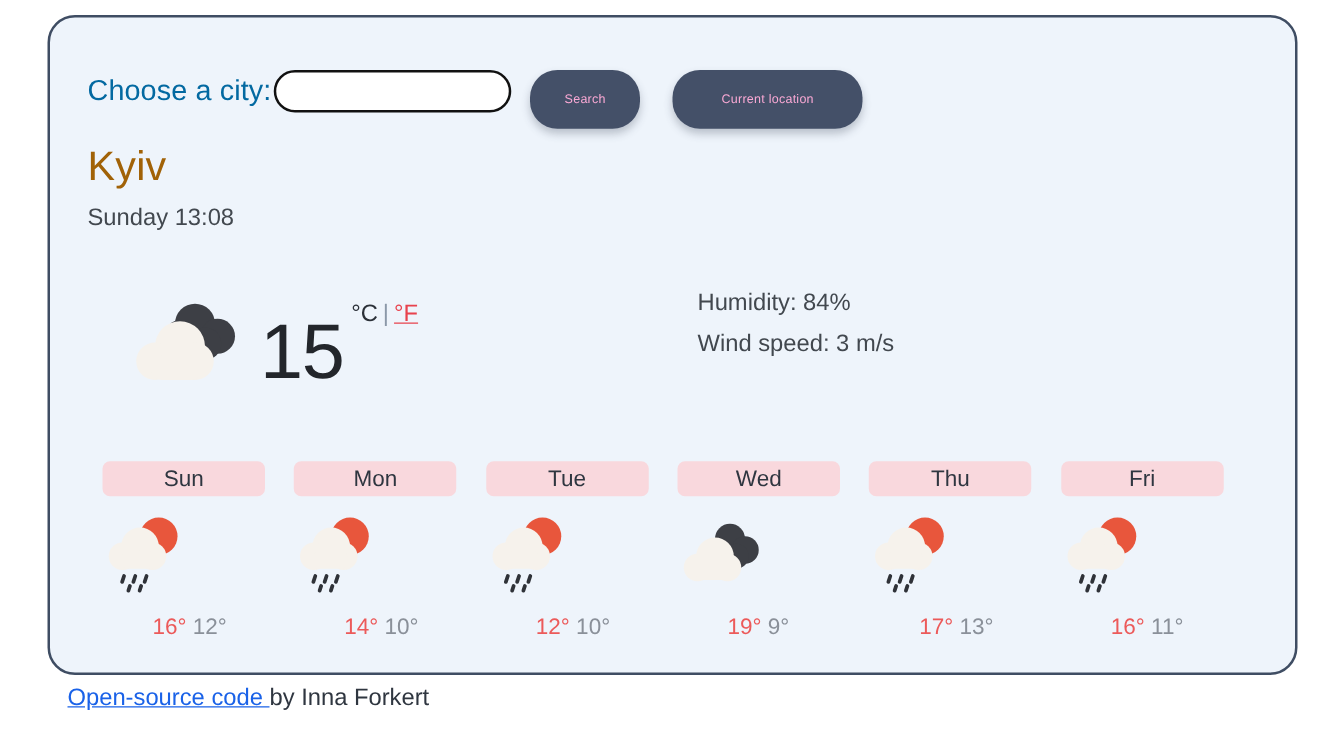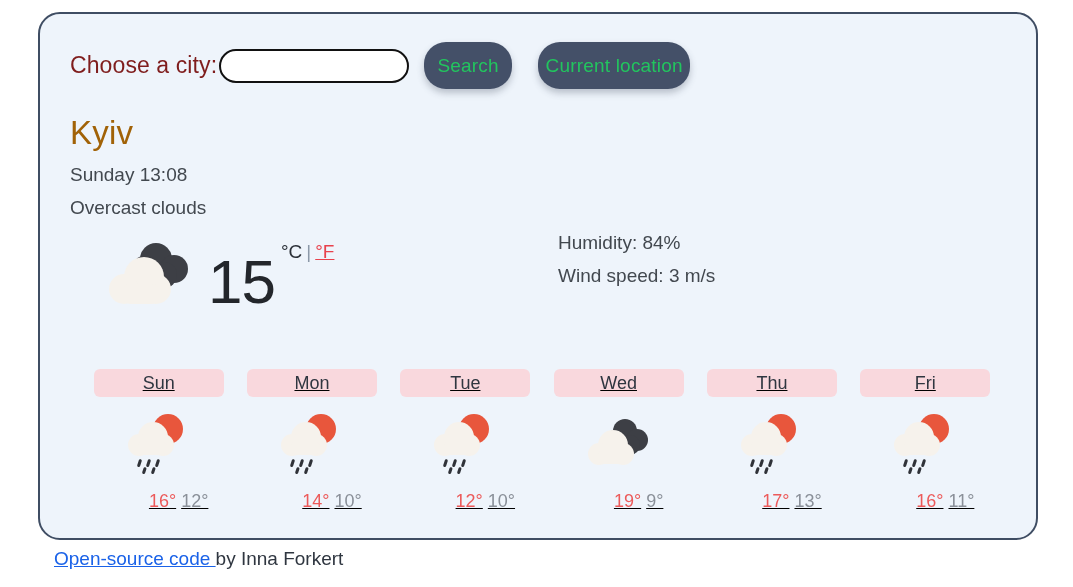--- a/index.html
+++ b/index.html
@@ -33,48 +33,49 @@
   
   .search-row {
     position: absolute;
     left: 30px;
     top: 28px;
     display: flex;
     align-items: center;
   }
   .search-label {
     font-size: 23px;
-    color: #7f1d1d;
+    color: #0369a1;
     letter-spacing: 0.1px;
     white-space: nowrap;
   }
   .city-input {
     width: 190px;
     height: 34px;
     margin-left: 2px;
     background: #ffffff;
     border: 2px solid #111111;
     border-radius: 17px;
     outline: none;
     font-size: 16px;
     font-family: "Liberation Sans", sans-serif;
     padding: 0 14px;
     color: #222;
   }
   .pill-btn {
     border: none;
     background: #445068;
-    color: #22c55e;
-    font-size: 19px;
+    color: #f9a8d4;
+    font-size: 10px;
     font-family: "Liberation Sans", sans-serif;
     border-radius: 22px;
     cursor: pointer;
     box-shadow: 0 4px 7px rgba(60,70,90,0.30);
     white-space: nowrap;
     letter-spacing: 0.2px;
+    margin-top: 14px;
   }
   .btn-search {
     margin-left: 15px;
     width: 88px;
     height: 47px;
   }
   .btn-location {
     margin-left: 26px;
     width: 152px;
     height: 47px;
@@ -151,22 +152,20 @@
     position: absolute;
     left: 42px;
     top: 355px;
     width: 920px;
     display: flex;
   }
   .forecast-col {
     width: 158px;
     display: flex;
     flex-direction: column;
-    align-items: center;
-    text-decoration: underline;
   }
   .day-badge {
     width: 130px;
     height: 28px;
     background: #f9d8dd;
     border-radius: 6px;
     display: flex;
     align-items: center;
     justify-content: center;
     font-size: 18px;
@@ -209,21 +208,20 @@
 
     <div class="search-row">
       <span class="search-label">Choose a city:</span>
       <input class="city-input" type="text" placeholder="" style="">
       <button class="pill-btn btn-search">Search</button>
       <button class="pill-btn btn-location">Current location</button>
     </div>
 
     <div class="city-name">Kyiv</div>
     <div class="datetime">Sunday 13:08</div>
-    <div class="description">Overcast clouds</div>
 
     <div class="current-block">
       <span class="current-icon">
         <svg viewBox="0 0 96 84" width="96" height="84">
           <g fill="#3d3f45">
             <circle cx="52" cy="30" r="16"></circle>
             <circle cx="70" cy="40" r="14"></circle>
             <circle cx="60" cy="46" r="13"></circle>
             <circle cx="40" cy="38" r="11"></circle>
           </g>

